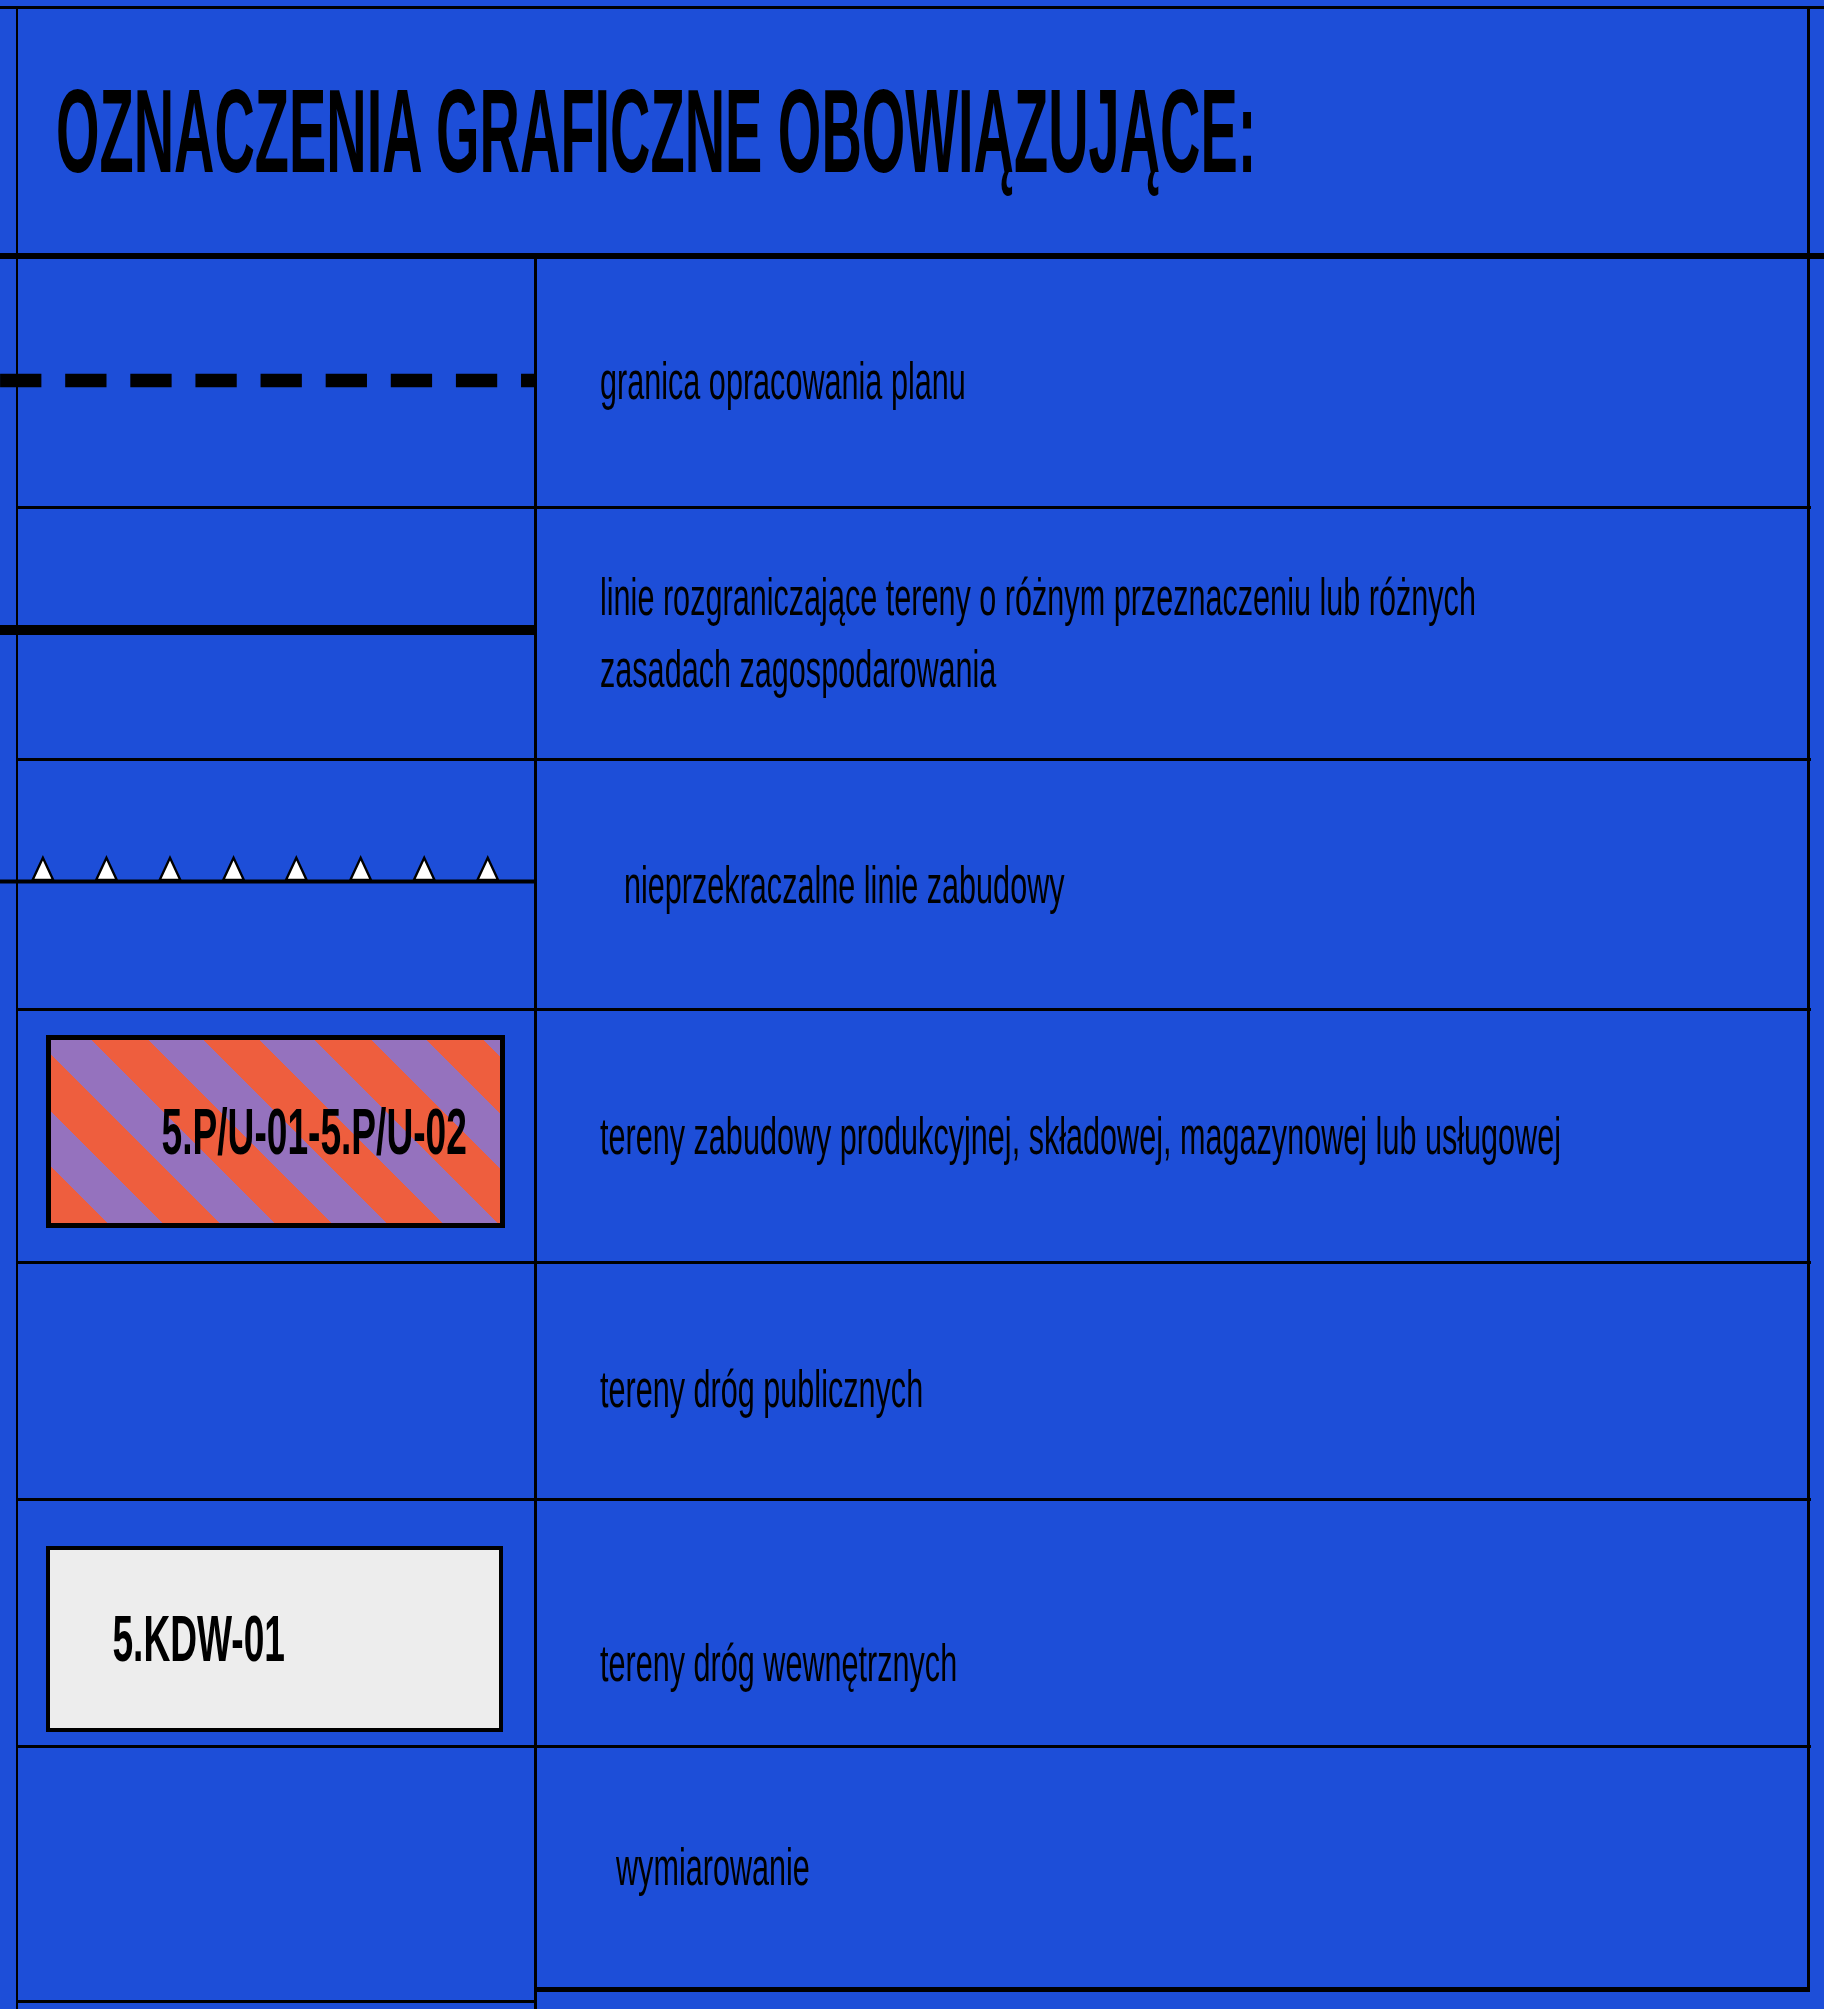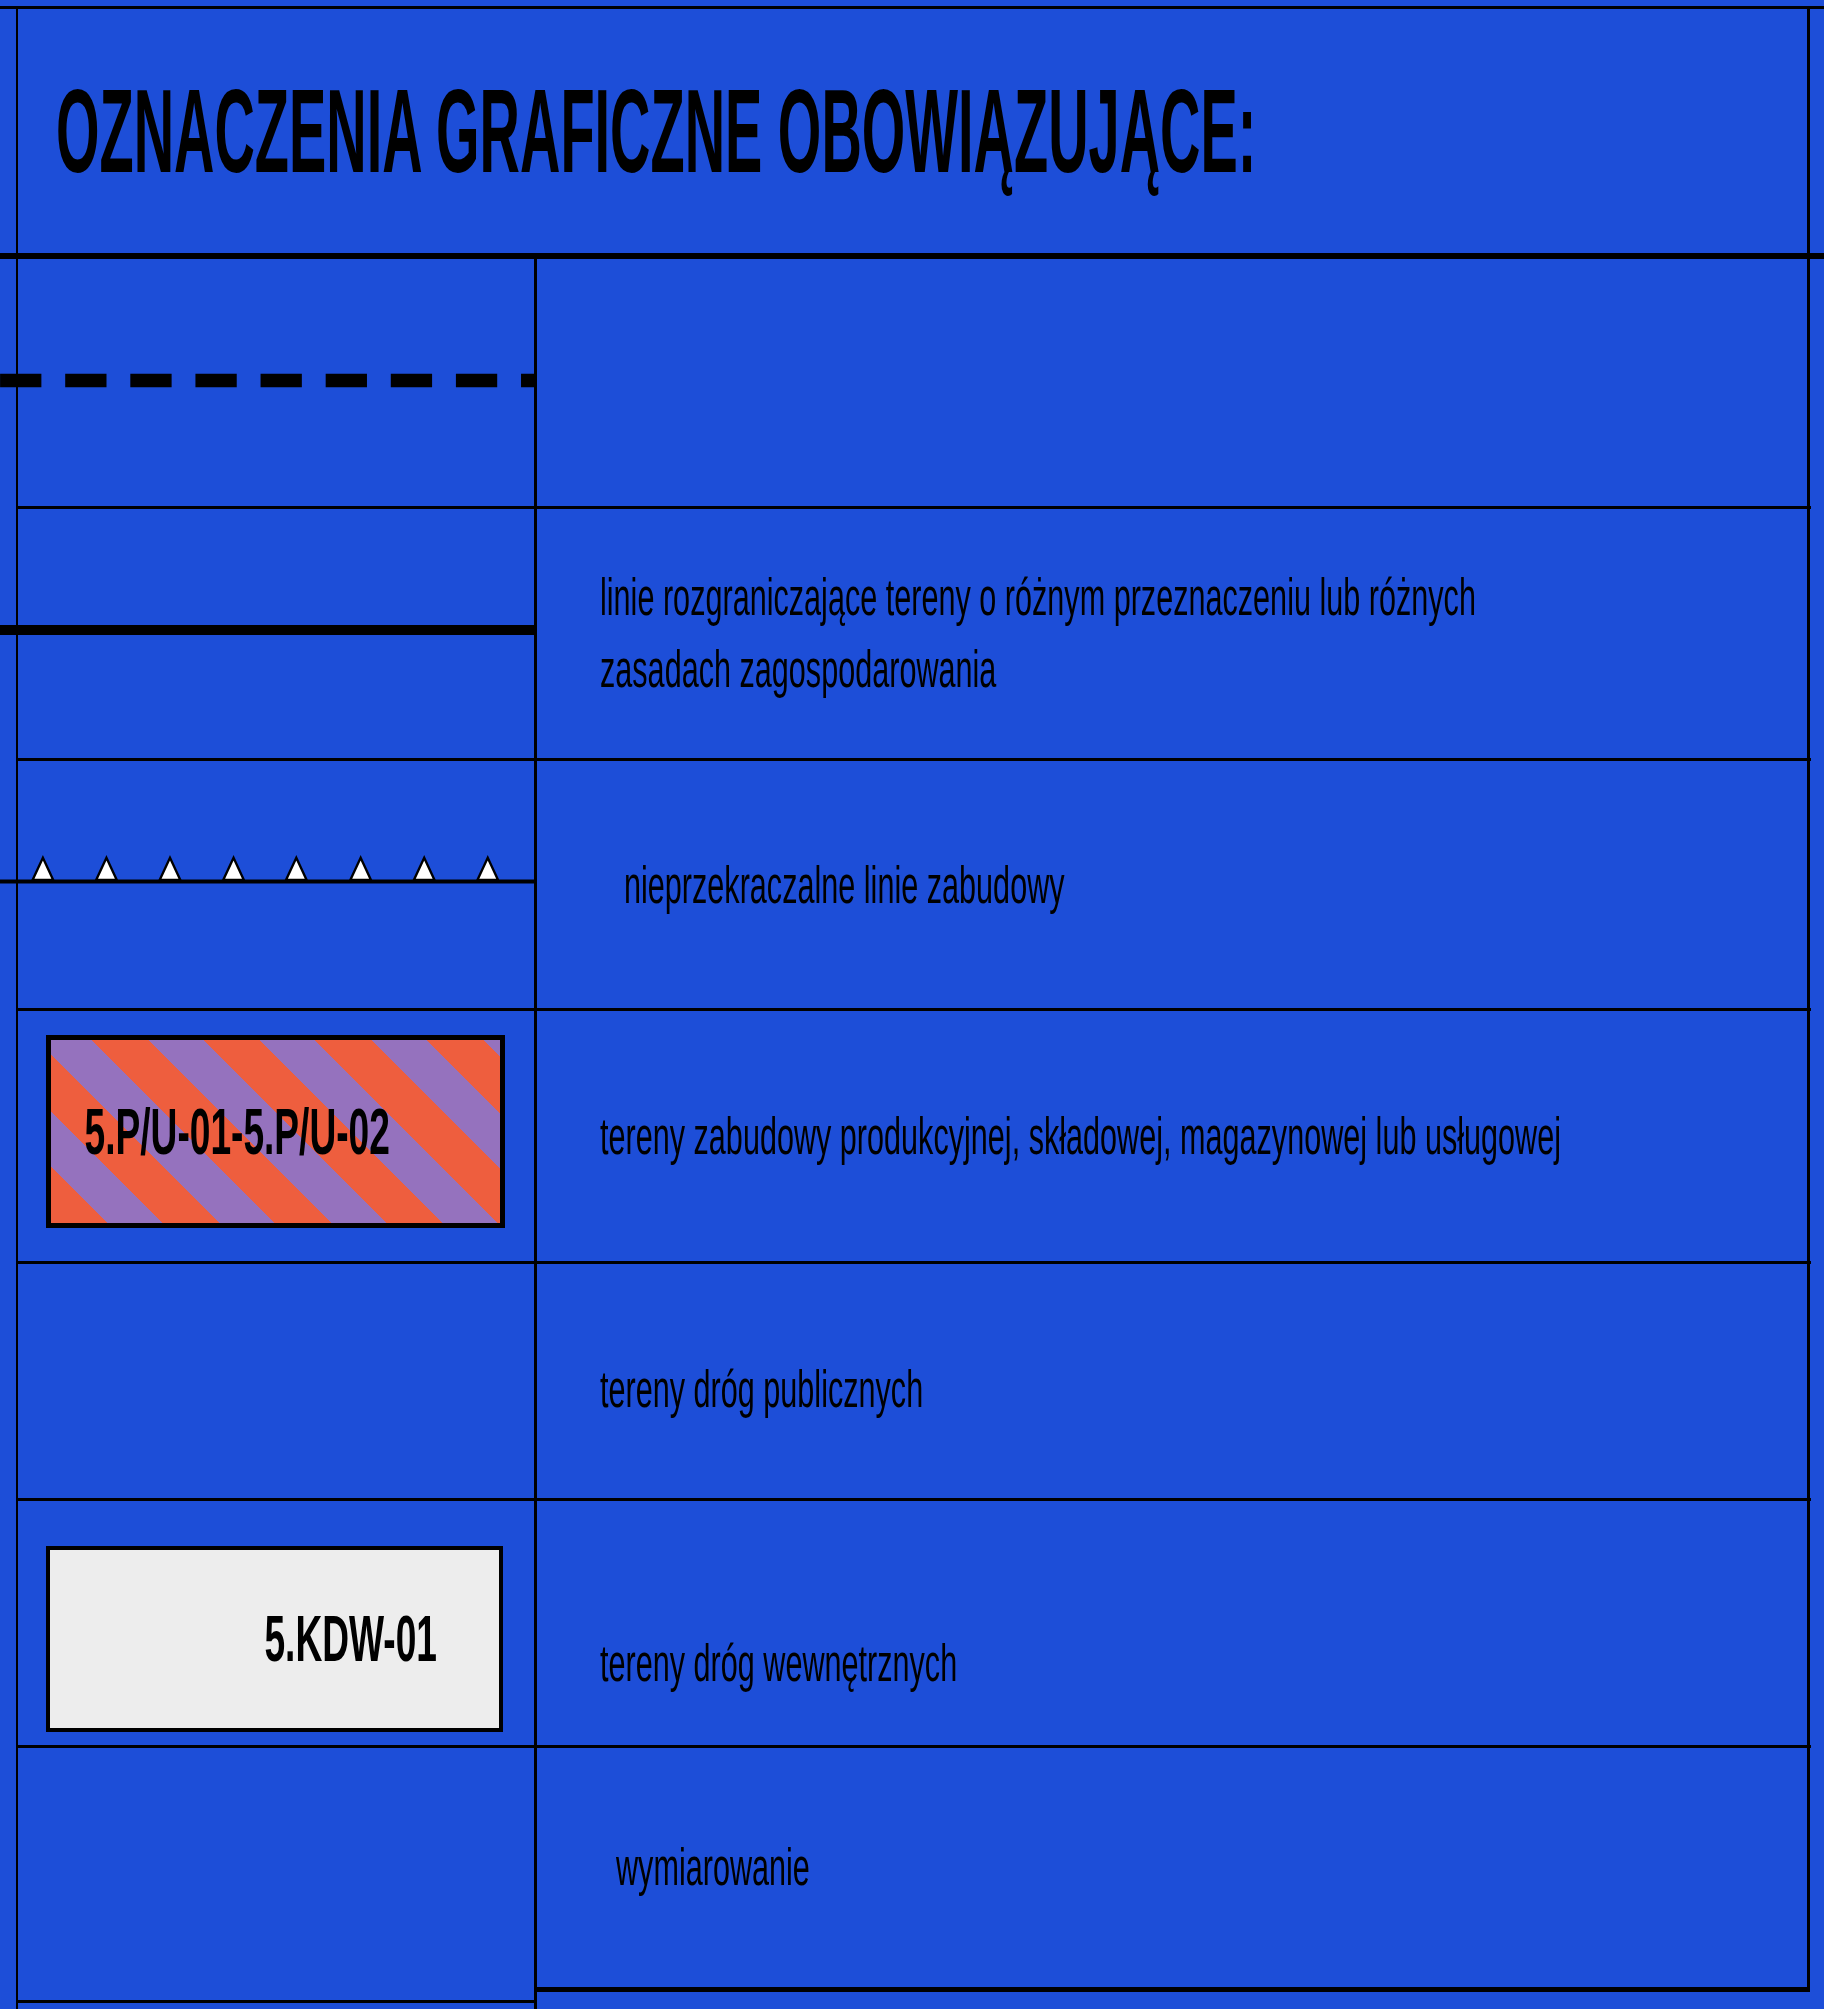--- a/index.html
+++ b/index.html
@@ -9,21 +9,21 @@
   }
   .hline,.vline{position:absolute;background:#000;}
   
   .cx{display:inline-block;white-space:nowrap;transform:scaleX(0.6);transform-origin:0 50%;}
   .cxc{display:inline-block;white-space:nowrap;transform:scaleX(0.58);transform-origin:50% 50%;}
   .title-wrap{position:absolute;left:56px;top:6.4px;height:248px;display:flex;align-items:center;}
   .title-wrap .cx{font-size:119px;font-weight:bold;transform:scaleX(0.47);letter-spacing:0px;}
   .desc{position:absolute;left:600px;display:flex;align-items:center;font-size:51px;}
   .desc .col{display:flex;flex-direction:column;}
   .desc .col .cx{line-height:72px;}
-  .swatch{position:absolute;left:46px;width:449px;display:flex;align-items:center;justify-content:flex-end;}
+  .swatch{position:absolute;left:46px;width:449px;display:flex;align-items:center;justify-content:flex-start;}
   .swatch .cxc{font-size:64px;font-weight:bold;}
   .sym{position:absolute;}
   .dim-label{position:absolute;top:0;left:0;right:0;text-align:center;font-size:37px;}
 </style>
 </head>
 <body>
 
 <div id="stage">
 
   <div class="hline" style="left:0;top:6.4px;width:1825px;height:2.4px;"></div>
@@ -43,20 +43,23 @@
   <div class="hline" style="left:16px;top:1261px;width:1795px;height:3.2px;"></div>
   <div class="hline" style="left:16px;top:1498px;width:1795px;height:3.2px;"></div>
   <div class="hline" style="left:16px;top:1745px;width:1795px;height:3.2px;"></div>
 
   <div class="hline" style="left:536px;top:1987px;width:1274px;height:4.8px;"></div>
   <div class="hline" style="left:16px;top:2000px;width:521px;height:3.2px;"></div>
 
   <svg class="sym" style="left:0;top:367px;" width="537" height="27" viewBox="0 0 676 34">
     <line x1="0" y1="17" x2="676" y2="17" stroke="#000" stroke-width="17" stroke-dasharray="52 30"></line>
   </svg>
+  <div class="desc" style="top:256px;height:250px;">
+    <span class="cx">granica opracowania planu</span>
+  </div>
 
   <div class="hline" style="left:0;top:625px;width:537px;height:9.5px;"></div>
   <div class="desc" style="top:509px;height:249px;">
     <span class="col">
       <span class="cx">linie rozgraniczające tereny o różnym przeznaczeniu lub różnych</span>
       <span class="cx">zasadach zagospodarowania</span>
     </span>
   </div>
 
   <svg class="sym" style="left:0;top:848px;" width="537" height="37" viewBox="0 0 676 46">

